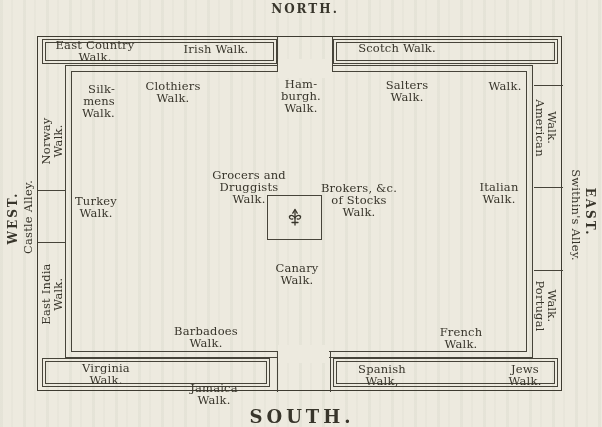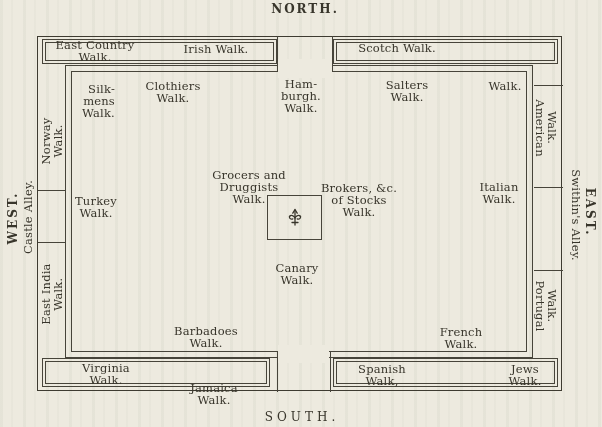--- a/index.html
+++ b/index.html
@@ -17,21 +17,21 @@
     position:absolute;
     font-size:11.5px;line-height:12px;
     text-align:center;white-space:pre-line;
     transform:translate(-50%,-50%);
     letter-spacing:0.2px;
   }
   .lbl.tl-anchor{transform:none;text-align:right;}
   .rot-ccw{writing-mode:vertical-rl;transform:translate(-50%,-50%) rotate(180deg);}
   .rot-cw{writing-mode:vertical-lr;transform:translate(-50%,-50%);}
   .caps{font-weight:bold;font-size:12px;letter-spacing:2px;}
-  .caps-wide{font-weight:normal;font-size:12px;letter-spacing:4px;}
+  .caps-wide{font-weight:bold;font-size:18px;letter-spacing:4px;}
   .street{font-size:12px;}
   .line{position:absolute;background:#47443a;}
   .box{position:absolute;border:1px solid #47443a;}
   .dbl{outline:1px solid #47443a;outline-offset:-4px;}
   #outer-wall{position:absolute;left:37px;top:36px;width:523px;height:353px;border:1.5px solid #3e3b31;}
   #courtyard{position:absolute;left:65px;top:65px;width:466px;height:291px;
     border:1px solid #47443a;outline:1px solid #47443a;outline-offset:-7px;}
   .gap-mask{position:absolute;background:#edeadf;}
   #monument{position:absolute;left:267px;top:195px;width:53px;height:43px;border:1px solid #47443a;
     display:flex;align-items:center;justify-content:center;}

